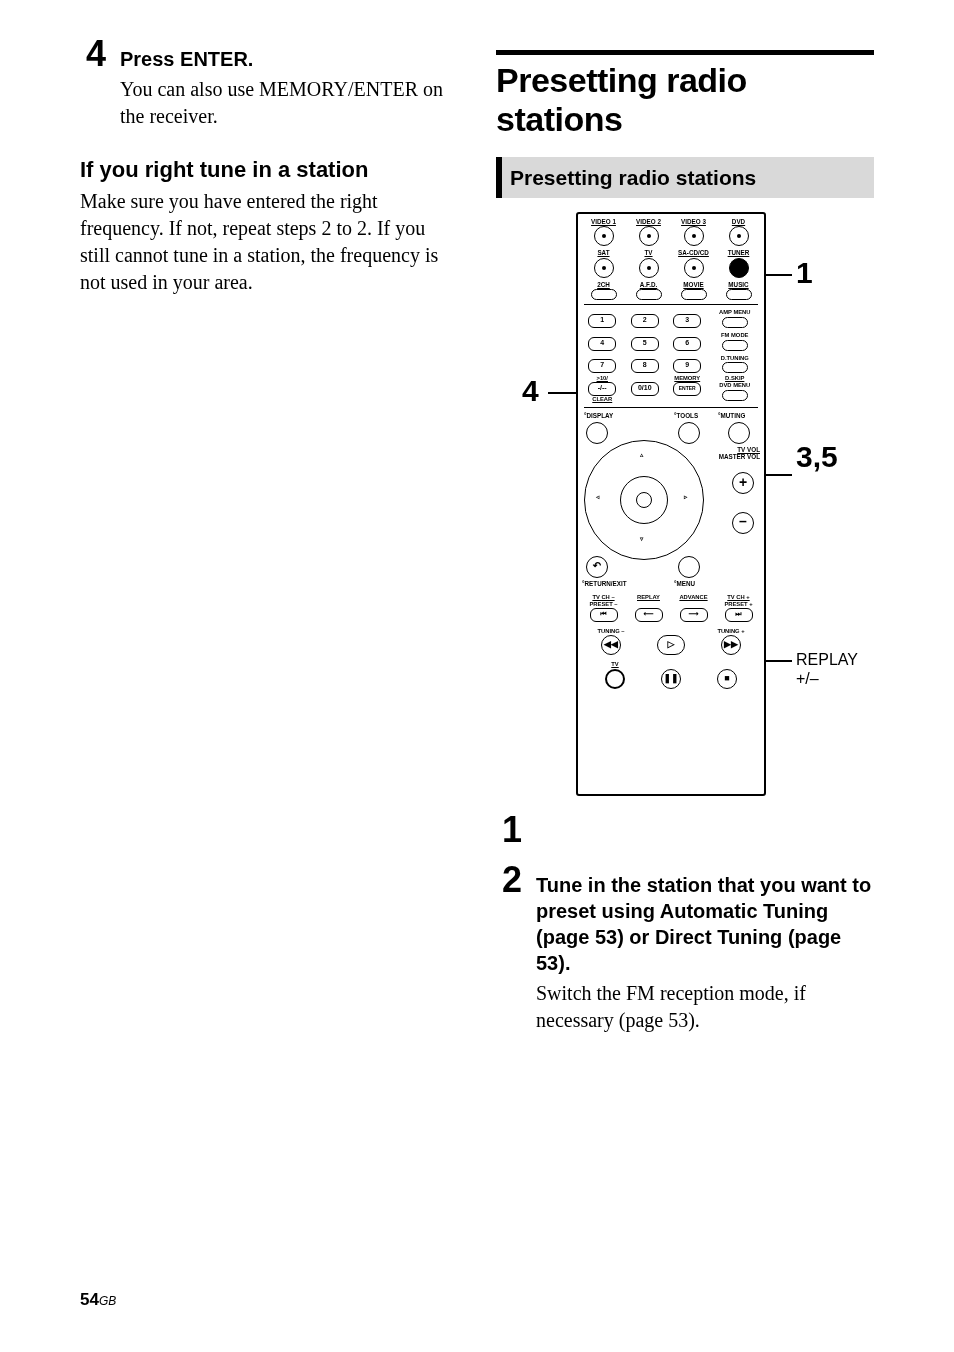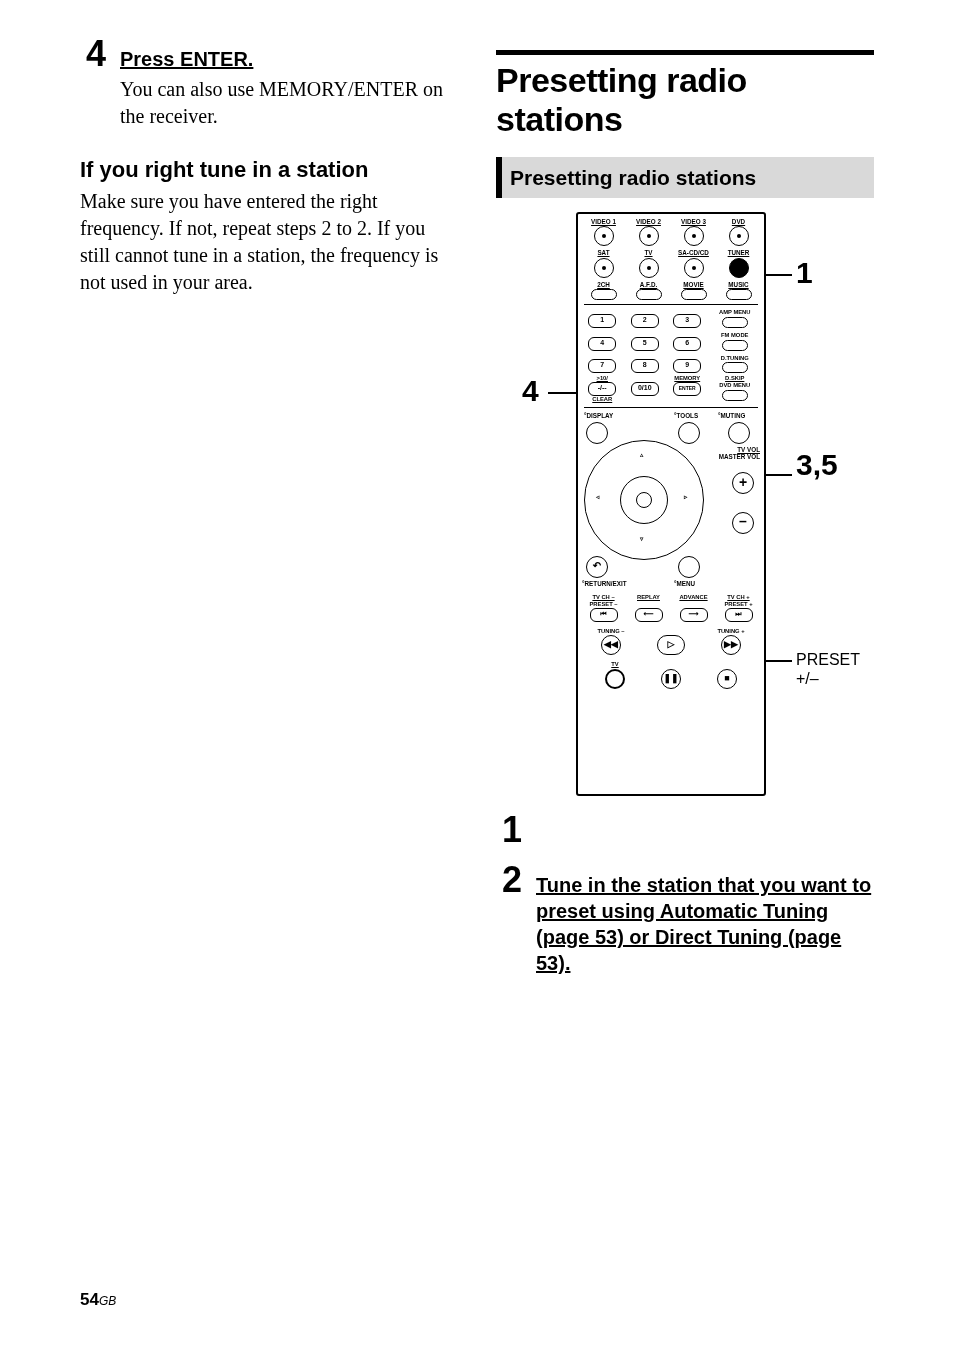--- a/index.html
+++ b/index.html
@@ -4,21 +4,21 @@
 <style>
   html,body{margin:0;padding:0;background:#fff;color:#000;}
   body{width:954px;height:1352px;position:relative;
        font-family:"Times New Roman",Times,serif;}
   .page{padding:36px 80px 0 80px;display:flex;gap:38px;}
   .col{flex:1 1 0;min-width:0;}
   
   .step-row{display:flex;align-items:flex-start;gap:14px;}
   .step-num{font:700 36px/1 Arial,Helvetica,sans-serif;width:26px;text-align:right;}
   .step-body{flex:1;}
-  .step-head{font:700 20px/1.3 Arial,Helvetica,sans-serif;margin:10px 0 4px;text-decoration:underline;}
+  .step-head{font:700 20px/1.3 Arial,Helvetica,sans-serif;margin:10px 0 4px;}
   .step-para{font:400 20px/1.35 "Times New Roman",serif;margin:2px 0 0;}
   .h2{font:700 22px/1.25 Arial,Helvetica,sans-serif;margin:26px 0 4px;}
   .p{font:400 20px/1.35 "Times New Roman",serif;margin:0;}
   
   .rule{border-top:5px solid #000;margin:14px 0 2px;}
   .h1{font:700 34px/1.15 Arial,Helvetica,sans-serif;margin:6px 0 18px;letter-spacing:-0.5px;}
   .sub-bar{background:#d9d9d9;border-left:6px solid #000;
            font:700 21px/1 Arial,Helvetica,sans-serif;padding:10px 8px;margin:18px 0 14px;}
   .remote-wrap{position:relative;width:100%;height:600px;}
   .remote{position:absolute;left:80px;top:0;width:186px;height:580px;
@@ -82,24 +82,24 @@
 
     <div class="remote-wrap">
 
       <div class="call-line" style="left:266px;top:62px;width:30px;height:2px;"></div>
       <div class="callout" style="left:300px;top:46px;">1</div>
 
       <div class="call-line" style="left:52px;top:180px;width:28px;height:2px;"></div>
       <div class="callout" style="left:26px;top:164px;">4</div>
 
       <div class="call-line" style="left:266px;top:262px;width:30px;height:2px;"></div>
-      <div class="callout" style="left:300px;top:238px;">3,5</div>
+      <div class="callout" style="left:300px;top:230px;">3,5</div>
 
       <div class="call-line" style="left:266px;top:448px;width:30px;height:2px;"></div>
-      <div class="preset-lbl" style="left:300px;top:438px;width:80px;">PRESET +/–</div>
+      <div class="preset-lbl" style="left:300px;top:438px;width:80px;">REPLAY +/–</div>
 
       <div class="remote">
 
         <div class="rrow" style="margin-top:4px;">
           <div class="rcell">
               <span class="lbl ul">VIDEO 1</span>
               <div class="cbtn dot"></div>
             </div>
           <div class="rcell">
               <span class="lbl ul">VIDEO 2</span>
@@ -268,20 +268,21 @@
     </div>
 
     <div class="step-row">
       <div class="step-num">1</div>
     </div>
 
     <div class="step-row" style="margin-top:14px;">
       <div class="step-num">2</div>
       <div class="step-body">
         <div class="step-head">Tune in the station that you want to preset using Automatic Tuning (page 53) or Direct Tuning (page 53).</div>
+        <p class="step-para">Switch the FM reception mode, if necessary (page 53).</p>
       </div>
     </div>
 
   </div>
 </div>
 
 <div class="footer">
   <b>54</b><i>GB</i>
 </div>
 

